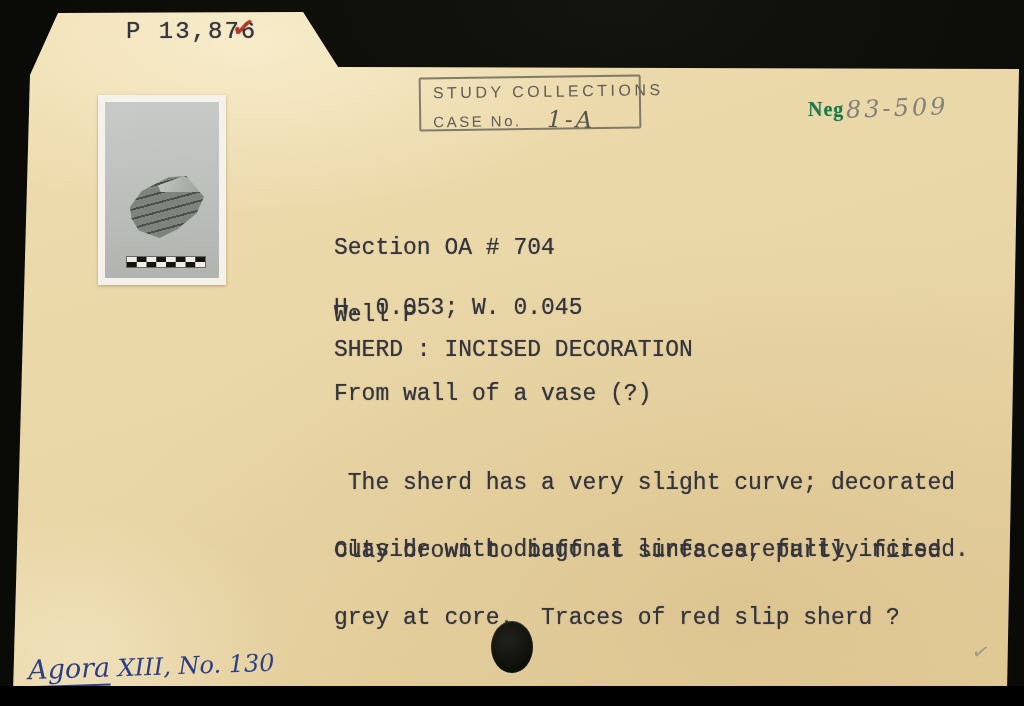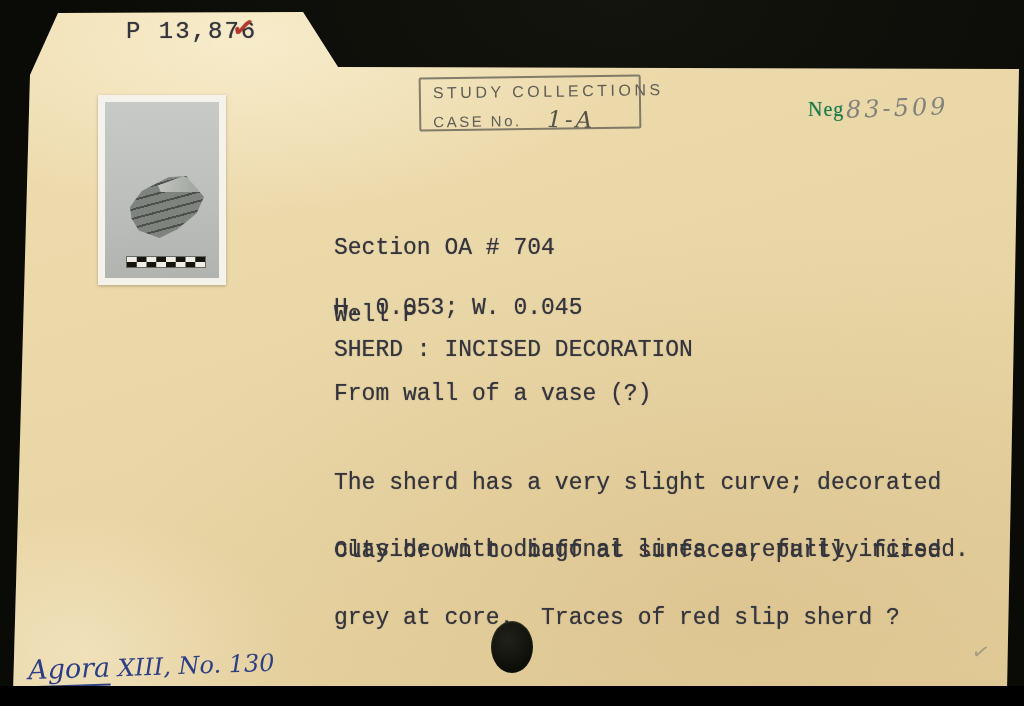--- a/index.html
+++ b/index.html
@@ -42,21 +42,21 @@
   .stamp-line1{font-size:16px;letter-spacing:3.5px;white-space:nowrap;}
   .stamp-line2{font-size:15px;letter-spacing:2.5px;margin-top:4px;white-space:nowrap;}
   .case-value{
     display:inline-block;margin-left:26px;
     font-family:"DejaVu Serif", serif;font-style:italic;
     font-size:23px;color:#54534b;transform:rotate(2deg) translateY(2px);letter-spacing:3px;
   }
   
   .neg{position:absolute;left:808px;top:94px;white-space:nowrap;}
   .neg-label{
-    font-family:"Liberation Serif", serif;font-weight:normal;font-size:20px;
+    font-family:"Liberation Serif", serif;font-weight:bold;font-size:20px;
     color:#1b7a4c;letter-spacing:1px;text-shadow:0 0 1px rgba(27,122,76,.5);
   }
   .neg-number{
     font-family:"DejaVu Serif", serif;font-style:italic;font-size:24px;
     color:#82817a;letter-spacing:3px;margin-left:2px;
     display:inline-block;transform:rotate(-2deg);
   }
   
   .photo{
     position:absolute;left:98px;top:95px;width:128px;height:190px;
@@ -87,21 +87,21 @@
   }
   
   .tw{
     position:absolute;left:334px;
     font-family:"Liberation Mono", monospace;font-size:23px;line-height:22px;
     color:#34343c;white-space:pre;letter-spacing:0px;
     text-shadow:0 0 1px rgba(48,48,60,.65);
   }
   .tw div{height:23px;}
   .p1{top:193px;} .p2{top:253px;} .p3{top:297px;} .p4{top:339px;}
-  .p5{top:383px;text-align:center;} .p6{top:428px;} .p7{top:496px;}
+  .p5{top:383px;text-align:center;} .p6{top:428px;text-align:center;} .p7{top:496px;}
   
   .pub{
     position:absolute;left:28px;top:650px;
     font-family:"DejaVu Serif", serif;font-style:italic;
     font-size:24px;color:#2c3e85;transform:rotate(-2deg);white-space:nowrap;
   }
   .pub-title{border-bottom:2px solid #2c3e85;padding-bottom:1px;font-size:27px;}
   
   .hole{
     position:absolute;left:491px;top:621px;width:42px;height:52px;border-radius:50%;

